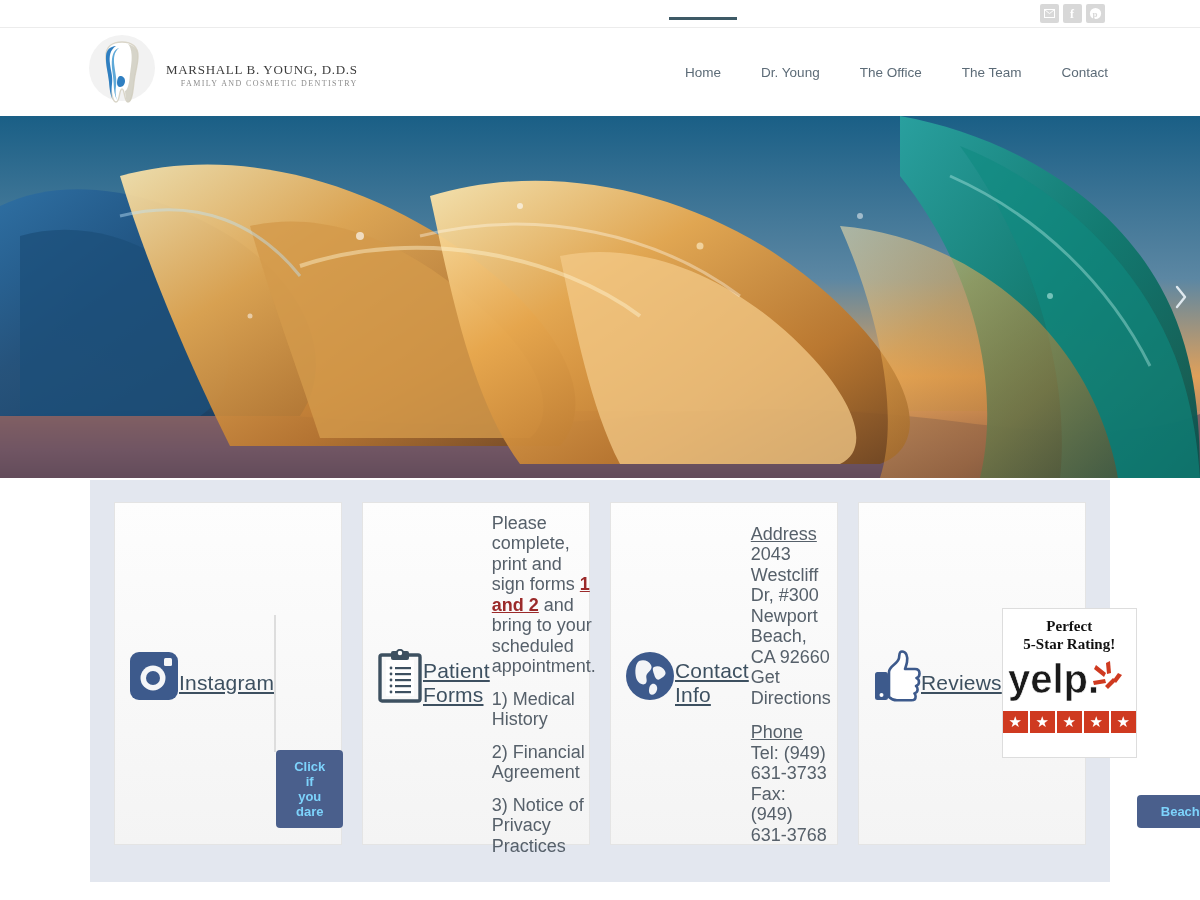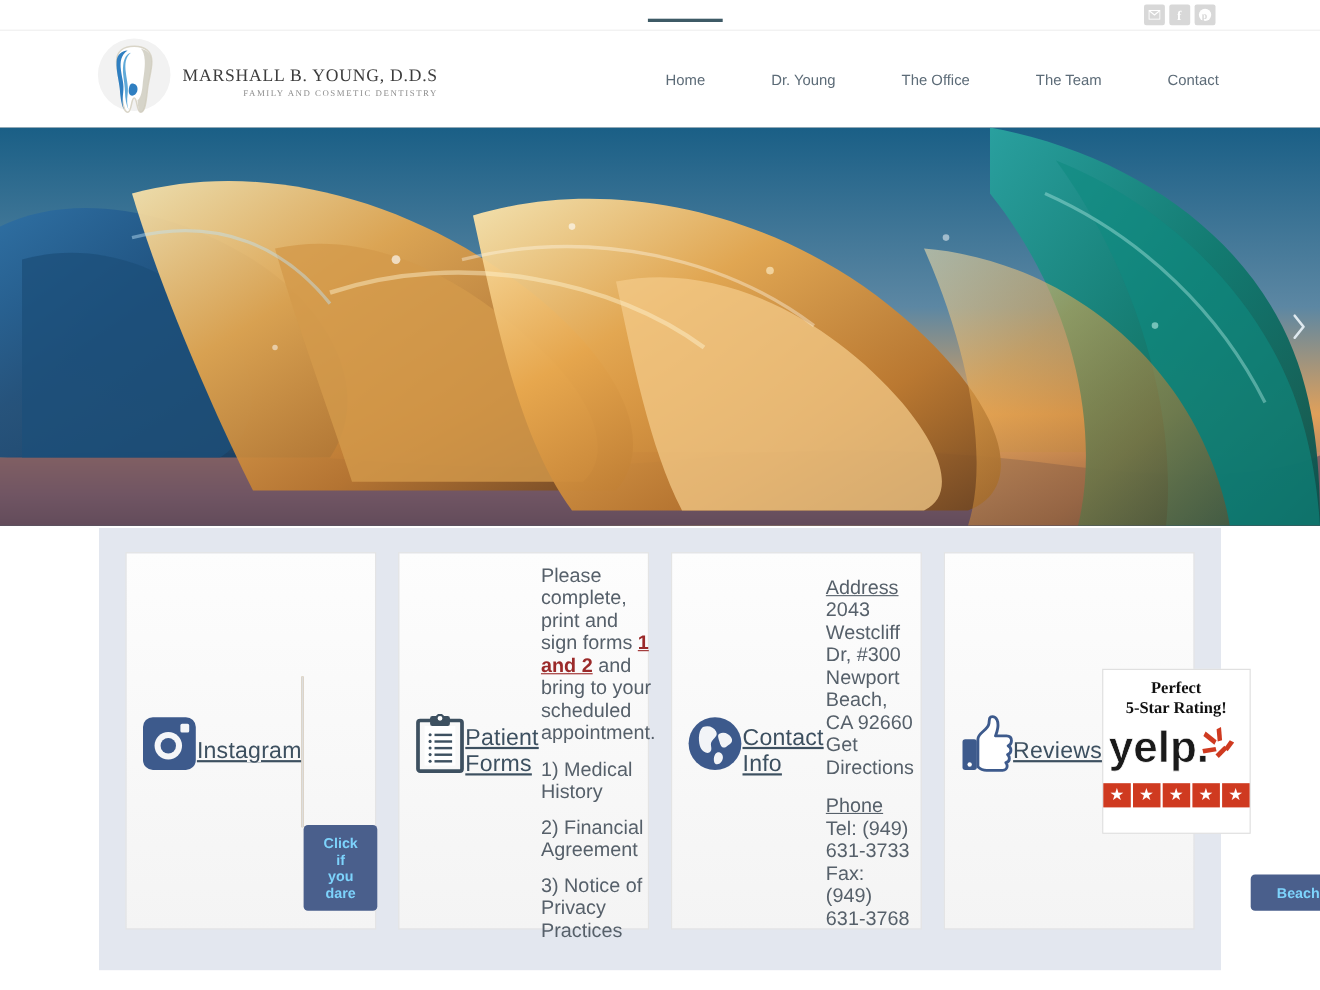--- a/index.html
+++ b/index.html
@@ -51,21 +51,21 @@
   .logo-wrap {
     display: flex;
     align-items: center;
     margin-left: 88px;
     height: 100%;
   }
   .logo-mark { width: 72px; height: 76px; flex: 0 0 auto; }
   .logo-text { margin-left: 6px; padding-top: 6px; }
   .logo-title {
     font-family: "Liberation Serif", serif;
-    font-size: 16px;
+    font-size: 13px;
     letter-spacing: 0.7px;
     color: #3c3c3c;
     white-space: nowrap;
     text-align: center;
   }
   .logo-sub {
     font-family: "Liberation Serif", serif;
     font-size: 8px;
     letter-spacing: 1.4px;
     color: #8c8c8c;
@@ -74,21 +74,21 @@
     white-space: nowrap;
   }
 
   .nav {
     position: absolute;
     right: 90px;
     top: 0;
     height: 100%;
     display: flex;
     align-items: center;
-    gap: 56px;
+    gap: 36px;
   }
   .nav-item {
     font-size: 13.5px;
     color: #5c6b77;
     cursor: pointer;
     position: relative;
     padding: 4px 2px;
     white-space: nowrap;
   }
   .nav-item.active::before {

